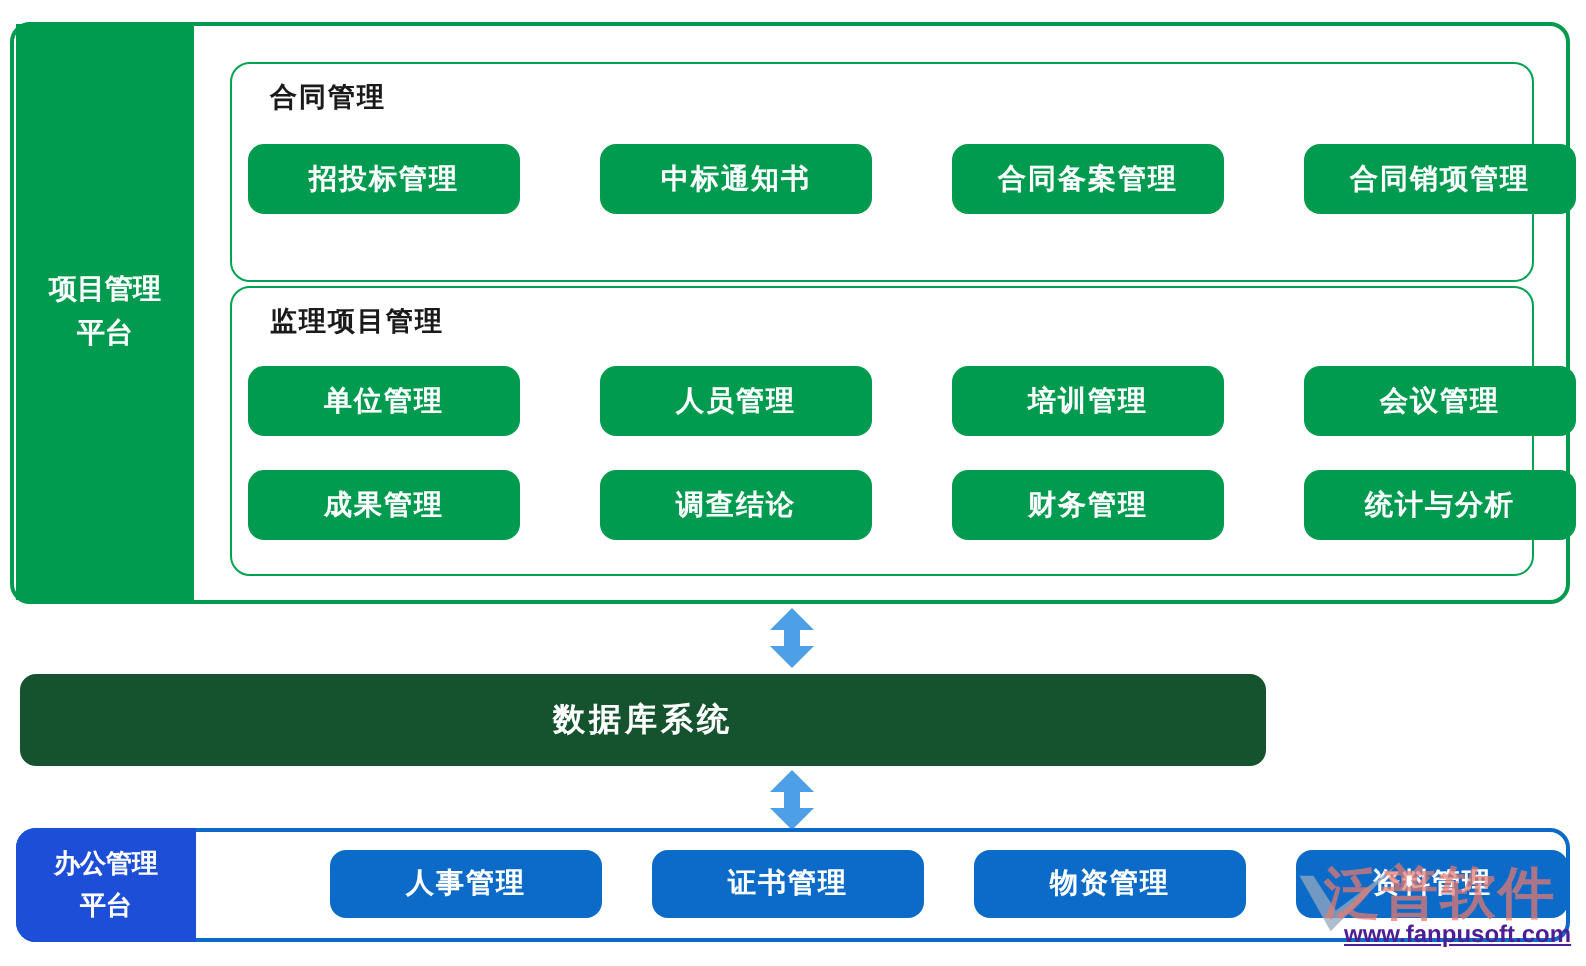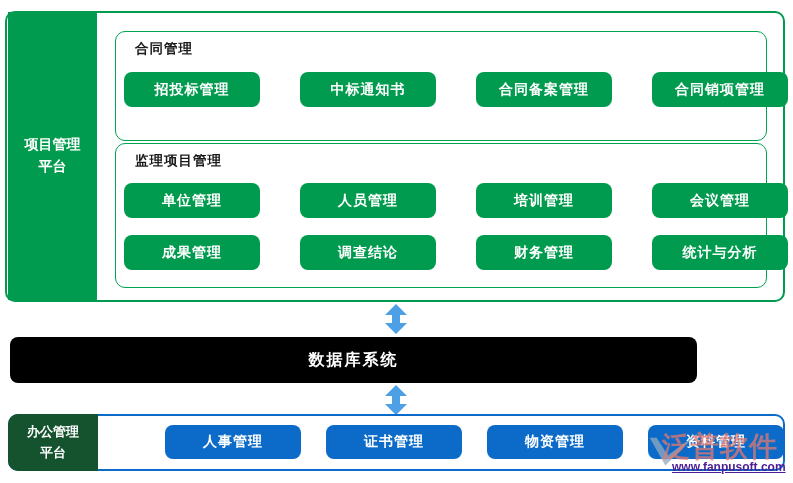--- a/index.html
+++ b/index.html
@@ -34,29 +34,29 @@
     color:#fff;font-size:14px;font-weight:bold;letter-spacing:1px;cursor:pointer;
   }
   .mod-btn.green{background:#009B4E;}
   .mod-btn.blue{background:#0C6BC8;height:34px;}
   
   .arrow{position:absolute;width:26px;height:30px;}
   .arrow.a1{left:383px;top:304px;}
   .arrow.a2{left:383px;top:385px;}
   
   .db-bar{
-    position:absolute;left:10px;top:337px;width:687px;height:46px;background:#000000;border-radius:8px;
+    position:absolute;left:10px;top:337px;width:623px;height:46px;background:#14532d;border-radius:8px;
     display:flex;align-items:center;justify-content:center;color:#fff;font-size:16px;font-weight:bold;letter-spacing:2px;
   }
   
   .bottom-box{
     position:absolute;left:8px;top:414px;width:777px;height:57px;
     border:2px solid #0C6BC8;border-radius:10px;box-sizing:border-box;background:#fff;
   }
-  .side-bar.blue{left:8px;top:414px;width:90px;height:57px;background:#14532d;
+  .side-bar.blue{left:8px;top:414px;width:90px;height:57px;background:#1d4ed8;
     border-radius:10px 0 0 10px;font-size:13px;}
   .bottom-row{position:absolute;left:124px;top:425px;display:flex;gap:25px;margin-left:41px;}
   
   .watermark{position:absolute;left:630px;top:424px;width:163px;height:55px;pointer-events:none;}
   .wm-logo{position:absolute;left:18px;top:8px;width:52px;height:36px;opacity:0.75;}
   .wm-brand{
     position:absolute;left:32px;top:4px;width:135px;font-size:28px;font-weight:bold;
     color:rgba(232,120,110,0.72);letter-spacing:1px;white-space:nowrap;
   }
   .wm-url{

